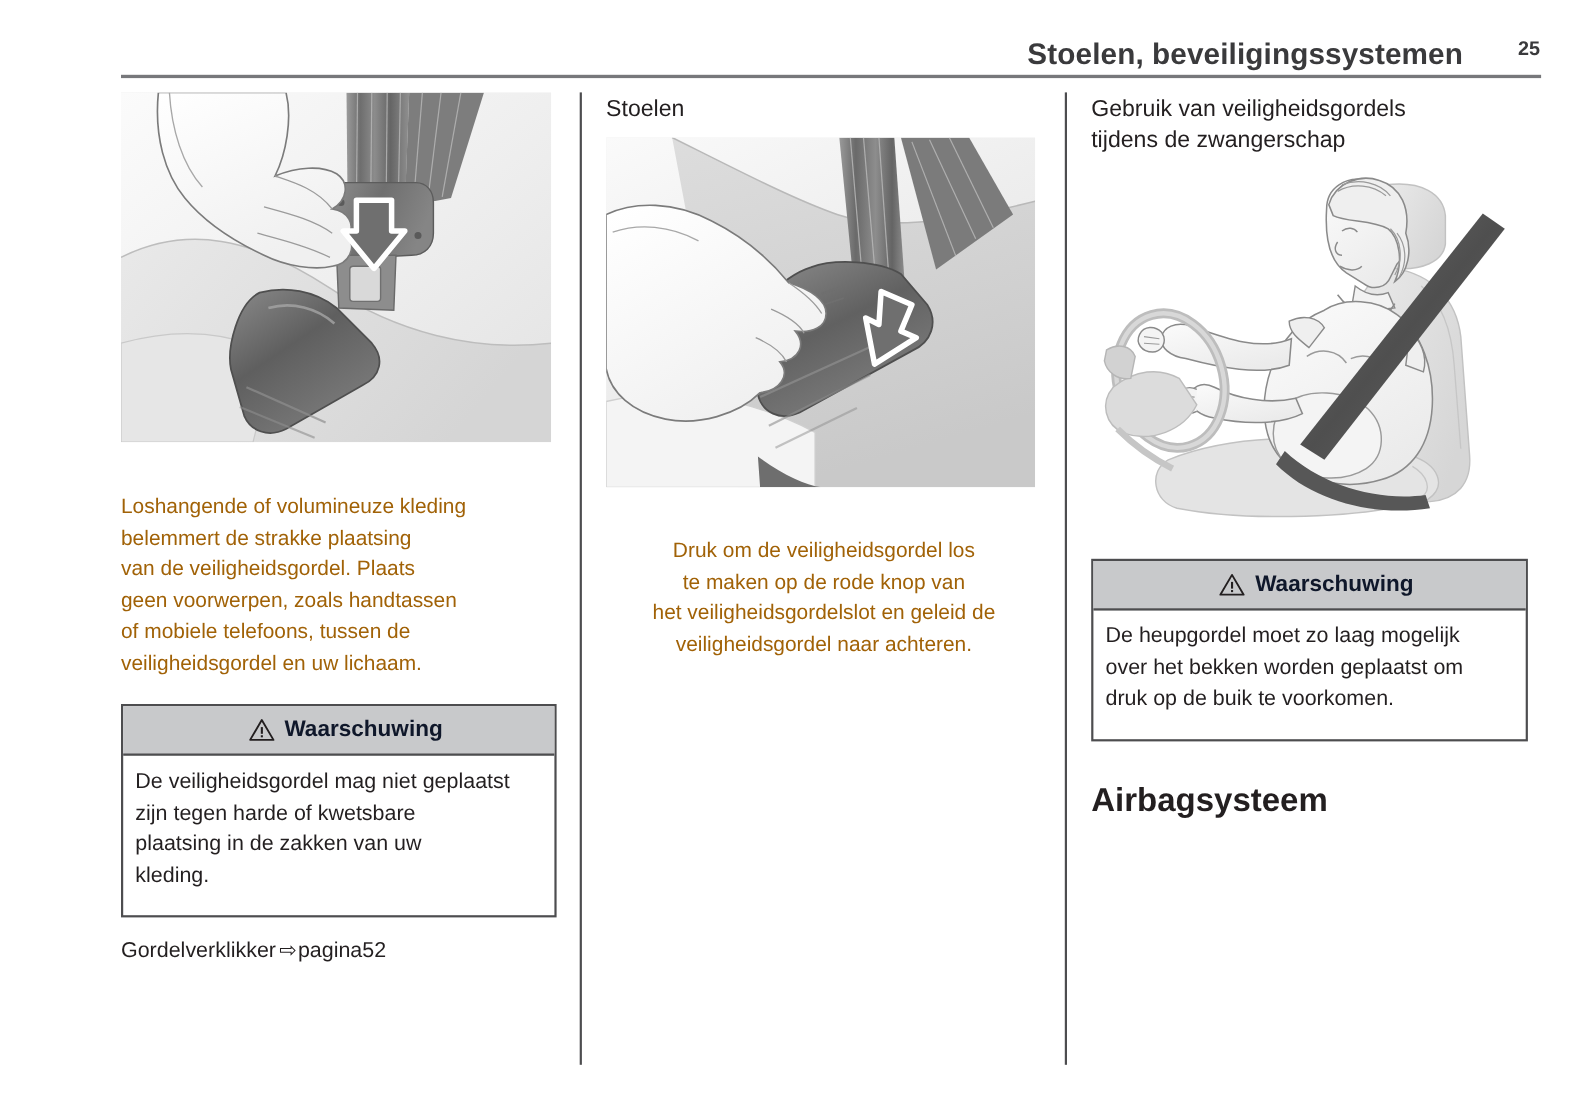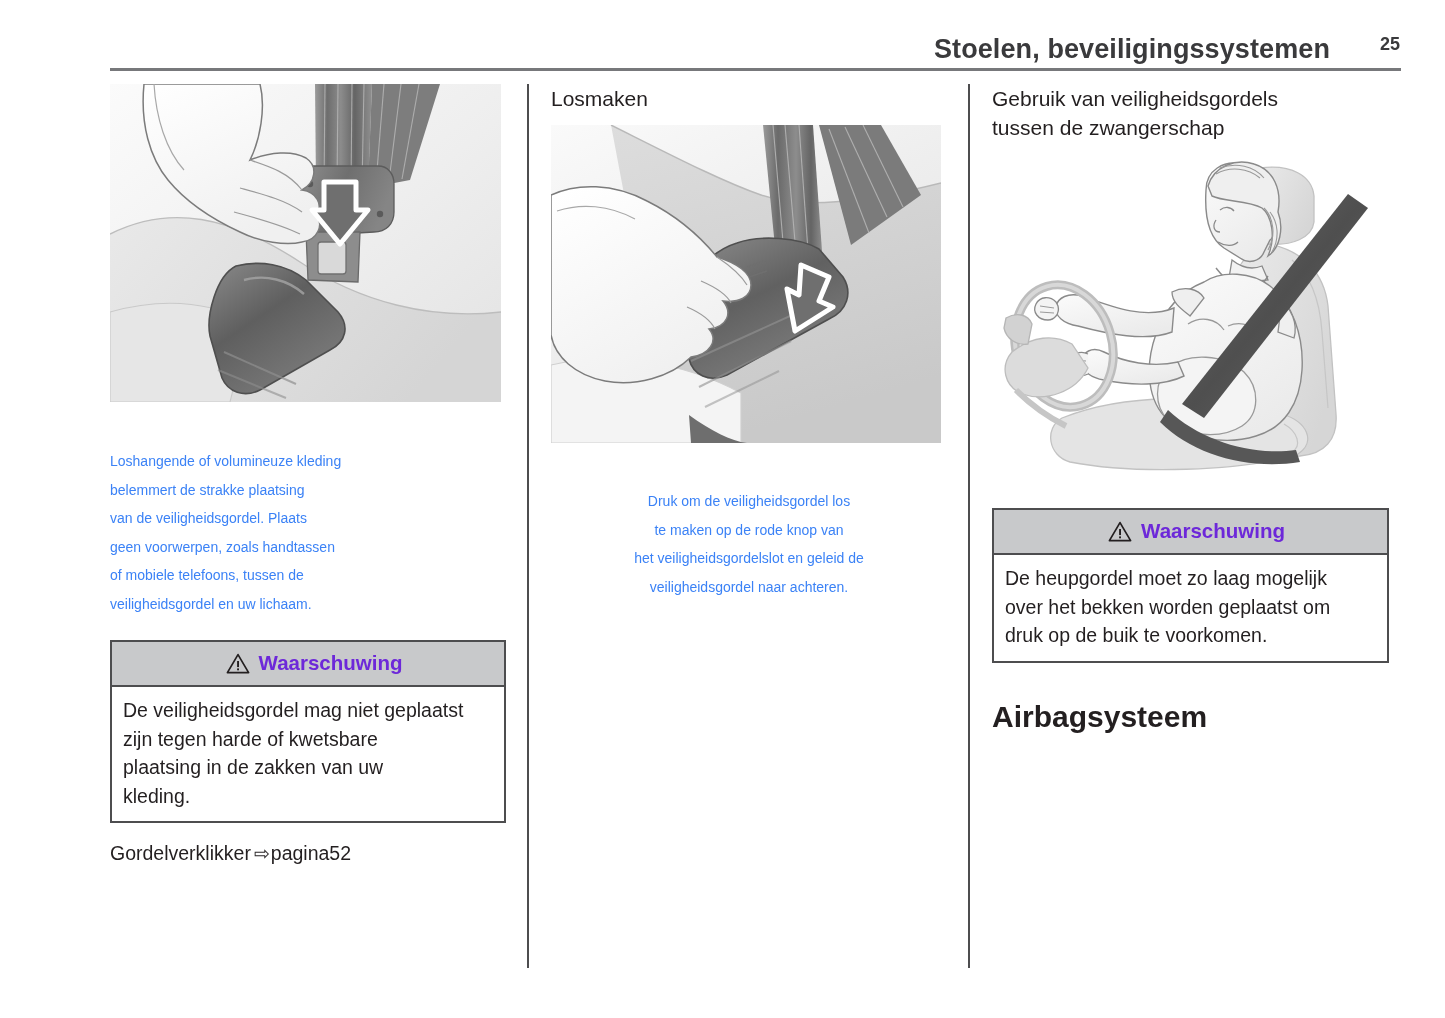--- a/index.html
+++ b/index.html
@@ -87,23 +87,23 @@
     font-weight: normal;
   }
   .section-title {
     font-size: 30px;
     font-weight: bold;
     color: #231f20;
     margin: 0 0 23px 0;
     line-height: 36px;
   }
   .body-text {
-    font-size: 14px;
+    font-size: 19px;
     line-height: 28.5px;
-    color: #3b82f6;
+    color: #a16207;
     margin: 0;
     white-space: pre-line;
   }
   .xref {
     font-size: 19.5px;
     line-height: 28.5px;
     color: #231f20;
     margin: 0;
   }
   .xref .arrow-glyph {
@@ -117,29 +117,29 @@
     box-sizing: border-box;
     background: #ffffff;
   }
   .warnbox-head {
     background: #c8c9cb;
     border-bottom: 2px solid #4d4d4f;
     text-align: center;
     padding: 9px 0 10px 12px;
     font-size: 20.5px;
     font-weight: bold;
-    color: #6d28d9;
+    color: #0f172a;
     display: flex;
     align-items: center;
     justify-content: center;
     gap: 9px;
   }
   .warn-tri { display: block; }
   .warnbox-body {
-    padding: 9px 11px 11px 11px;
+    padding: 9px 11px 22px 11px;
     font-size: 19.5px;
     line-height: 28.5px;
     color: #231f20;
     white-space: pre-line;
   }
 
   
   .figure {
     position: relative;
     overflow: hidden;
@@ -264,21 +264,21 @@
 kleding.</div>
     </div>
 
     <p class="xref" style="margin-top:16px;">
       <span>Gordelverklikker</span><span class="arrow-glyph">⇨</span><span>pagina52</span>
     </p>
   </div>
 
   <div class="column col2">
 
-    <div class="subhead">Losmaken</div>
+    <div class="subhead">Stoelen</div>
 
     <div class="figure" style="width:390px;height:318px;margin-top:11px;">
       <svg width="390" height="318" viewBox="0 0 390 318">
         <defs>
           <linearGradient id="m-bg" x1="0" y1="0" x2="0.6" y2="1">
             <stop offset="0%" stop-color="#fafafa"></stop>
             <stop offset="50%" stop-color="#eeeeee"></stop>
             <stop offset="100%" stop-color="#e4e4e4"></stop>
           </linearGradient>
           <linearGradient id="m-seat" x1="0" y1="0" x2="0.3" y2="1">
@@ -346,21 +346,21 @@
 
     <div class="body-text" style="margin-top:44px;text-align:center;">Druk om de veiligheidsgordel los
 te maken op de rode knop van
 het veiligheidsgordelslot en geleid de
 veiligheidsgordel naar achteren.</div>
   </div>
 
   <div class="column col3">
 
     <div class="subhead" style="white-space:pre-line;">Gebruik van veiligheidsgordels
-tussen de zwangerschap</div>
+tijdens de zwangerschap</div>
 
     <div class="figure" style="width:397px;height:318px;margin-top:14px;background:#ffffff;">
       <svg width="397" height="318" viewBox="0 0 397 318">
         <defs>
           <linearGradient id="r-seat" x1="0" y1="0" x2="1" y2="0.6">
             <stop offset="0%" stop-color="#ebebeb"></stop>
             <stop offset="100%" stop-color="#d6d6d6"></stop>
           </linearGradient>
           <linearGradient id="r-skin" x1="0" y1="0" x2="0.6" y2="1">
             <stop offset="0%" stop-color="#fbfbfb"></stop>

